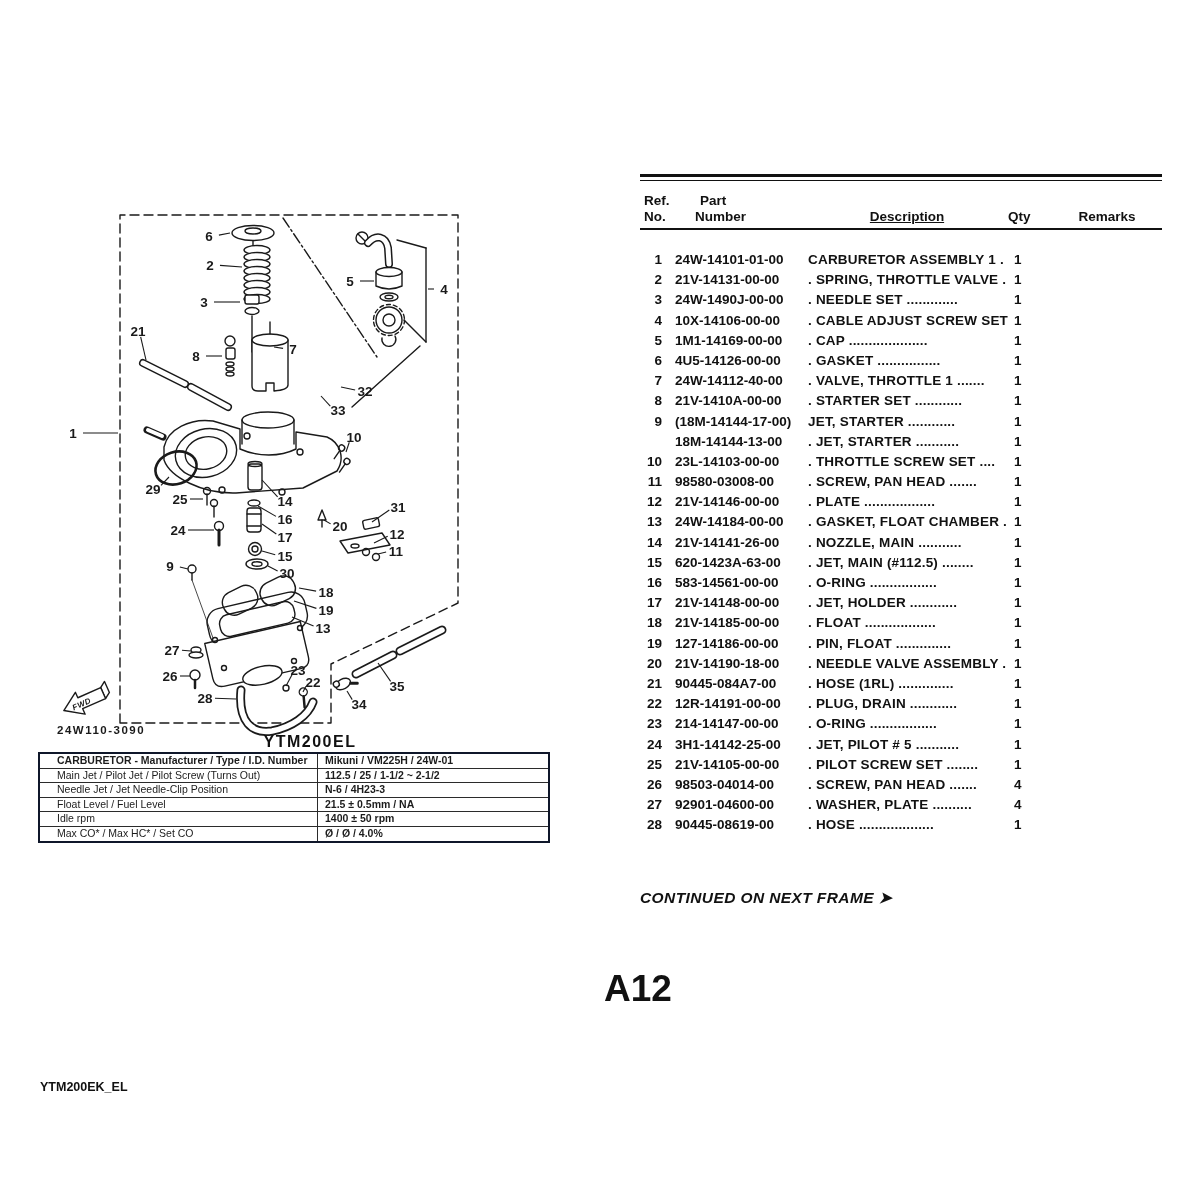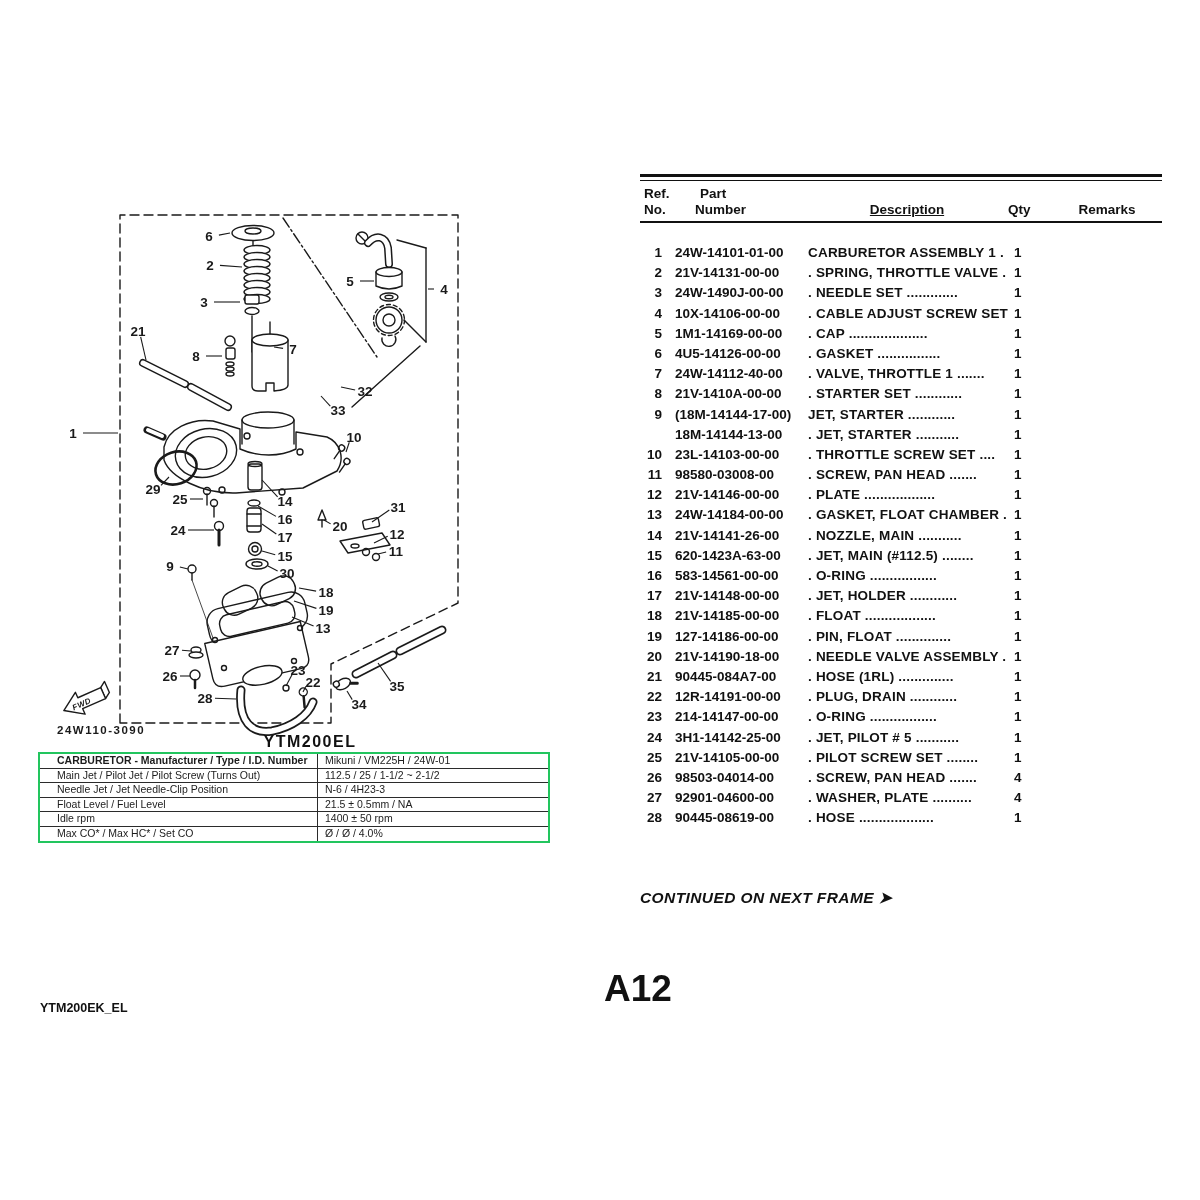--- a/index.html
+++ b/index.html
@@ -10,52 +10,52 @@
   
   .diagram{position:absolute;left:0;top:0;}
   .diagram text{font-family:"Liberation Sans", sans-serif;}
   .callout-num{font-size:13.5px;font-weight:bold;fill:#1a1a1a;}
   .dcode{font-size:11.5px;font-weight:bold;letter-spacing:1.5px;fill:#1a1a1a;}
   .dmodel{font-size:16px;font-weight:bold;letter-spacing:1.5px;fill:#111;}
   .fwdtxt{font-size:8px;font-weight:bold;font-style:italic;fill:#1a1a1a;letter-spacing:.5px;}
   
   .spec{
     position:absolute;left:38px;top:752px;width:508px;
-    border:2px solid #22c55e;font-size:10.5px;color:#1c1c1c;
+    border:2px solid #0f172a;font-size:10.5px;color:#1c1c1c;
   }
   .srow{display:flex;border-top:1px solid #2b2b2b;height:13.6px;line-height:13.6px;}
   .srow:first-child{border-top:none;}
   .srow:first-child .slabel{font-weight:bold;}
-  .srow:first-child .svalue{font-weight:normal;}
+  .srow:first-child .svalue{font-weight:bold;}
   .slabel{width:260px;padding-left:17px;border-right:1.5px solid #2b2b2b;
     white-space:nowrap;overflow:hidden;}
-  .svalue{flex:1;padding-left:7px;white-space:nowrap;overflow:hidden;font-weight:normal;}
+  .svalue{flex:1;padding-left:7px;white-space:nowrap;overflow:hidden;font-weight:bold;}
   
   .parts{position:absolute;left:640px;top:166px;width:522px;}
   .ptitle{font-size:29px;font-weight:bold;letter-spacing:.5px;line-height:32px;margin:0;}
   .double-rule{margin-top:8px;height:3px;border-top:3px solid #111;border-bottom:1.5px solid #111;}
-  .phead{margin-top:5px;font-weight:bold;font-size:13.5px;}
+  .phead{margin-top:12px;font-weight:bold;font-size:13.5px;}
   .phrow{display:grid;grid-template-columns:35px 133px 198px 46px 1fr;line-height:16px;}
   .phrow .h-ref{padding-left:4px;}
   .phrow .h-part{padding-left:25px;}
   .phrow .h-part2{padding-left:20px;}
   .phrow .h-desc{text-align:center;text-decoration:underline;}
   .phrow .h-qty{padding-left:2px;}
   .phrow .h-rem{text-align:center;}
   .head-rule{margin-top:3px;border-top:2.5px solid #111;}
   .prows{margin-top:20px;}
   .prow{display:grid;grid-template-columns:35px 133px 198px 40px 1fr;
     height:20.2px;line-height:20.2px;font-size:13.5px;font-weight:bold;white-space:nowrap;}
   .prow .ref{text-align:right;padding-right:13px;}
   .prow .desc{letter-spacing:.2px;}
   .prow .qty{padding-left:8px;}
   
   .continued{position:absolute;left:640px;top:889px;width:522px;
     font-size:15.5px;font-weight:bold;font-style:italic;letter-spacing:.4px;}
-  .footer-code{position:absolute;left:40px;top:1001px;font-size:12.5px;font-weight:bold;}
+  .footer-code{position:absolute;left:40px;top:1080px;font-size:12.5px;font-weight:bold;}
   .page-num{position:absolute;left:604px;top:968px;font-size:37px;font-weight:bold;}
 </style>
 </head>
 <body>
 
 <div class="page">
 
   <svg class="diagram" width="600" height="760" viewBox="0 0 600 760">
     <g stroke="#1a1a1a" fill="none" stroke-width="1.4" stroke-linecap="round" stroke-linejoin="round">
 

